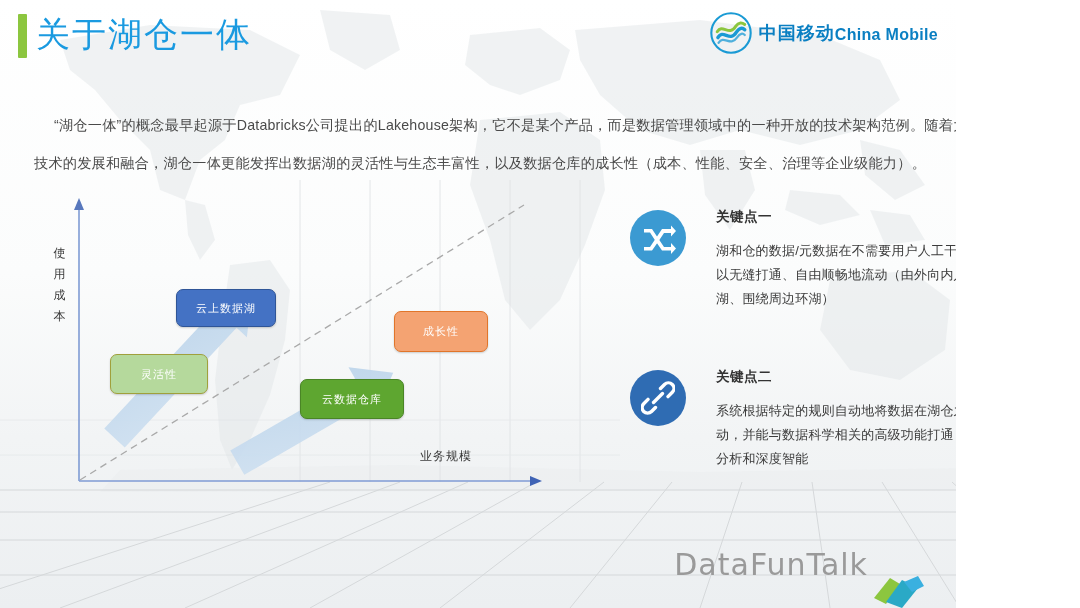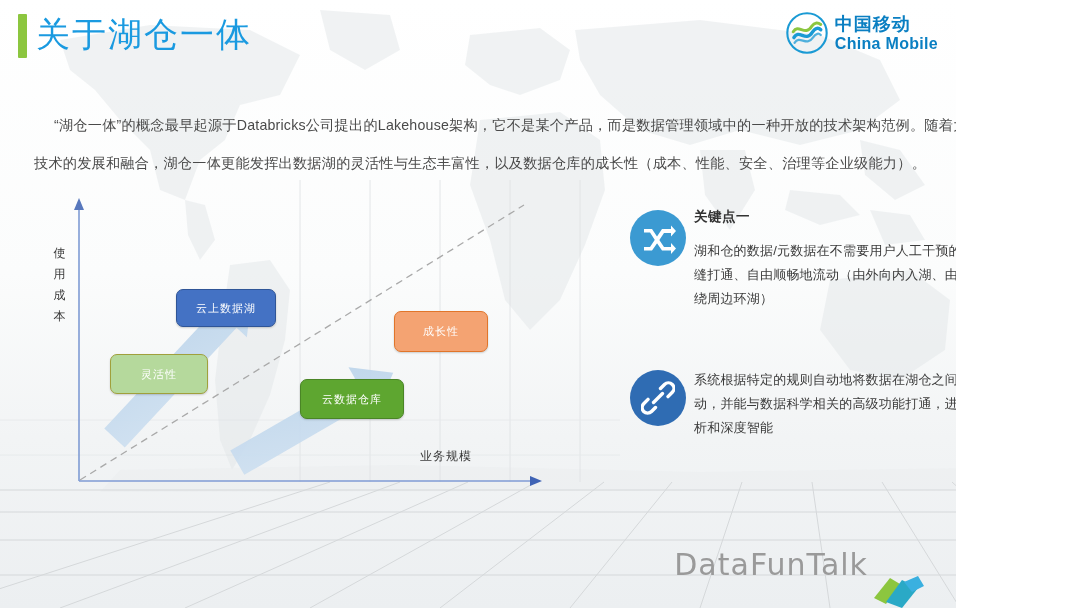--- a/index.html
+++ b/index.html
@@ -61,21 +61,21 @@
   
   .logo-wrap {
     position: absolute;
     right: 18px;
     top: 12px;
     display: flex;
     align-items: center;
     gap: 7px;
   }
   .logo-mark { width: 42px; height: 42px; flex: none; }
-  .logo-text { display: flex; flex-direction: column; line-height: 1; }
+  .logo-text { display: flex; flex-direction: row; line-height: 1; }
   .logo-cn {
     font-size: 18px;
     color: #0a7fc2;
     letter-spacing: 1px;
     font-weight: 700;
   }
   .logo-en {
     font-size: 16px;
     color: #0a7fc2;
     letter-spacing: 0.3px;
@@ -163,21 +163,21 @@
     width: 92px; height: 39px;
     background: #f4a372;
     border: 1.5px solid #e1752a;
   }
 
   
   .keypoint {
     position: absolute;
     display: flex;
     align-items: flex-start;
-    gap: 8px;
+    gap: 30px;
   }
   .kp-one { left: 630px; top: 208px; width: 430px; }
   .kp-two { left: 630px; top: 368px; width: 430px; }
 
   .kp-icon {
     width: 56px;
     height: 56px;
     border-radius: 50%;
     flex: none;
     display: flex;
@@ -352,20 +352,21 @@
     <div class="kp-icon link">
       <svg width="34" height="34" viewBox="0 0 34 34" xmlns="http://www.w3.org/2000/svg">
         <g fill="none" stroke="#ffffff" stroke-width="3.4" stroke-linecap="round">
           <path d="M19.5 7.5 L23.5 3.5 a5.5 5.5 0 0 1 7.8 7.8 L27 15.6"></path>
           <path d="M14.5 26.5 L10.5 30.5 a5.5 5.5 0 0 1 -7.8 -7.8 L7 18.4"></path>
           <path d="M12.5 21.5 L21.5 12.5"></path>
         </g>
       </svg>
     </div>
     <div class="kp-body">
+      <div class="kp-title">关键点二</div>
       <div class="kp-desc">系统根据特定的规则自动地将数据在湖仓之间进行缓存和移动，并能与数据科学相关的高级功能打通，进一步实现敏捷分析和深度智能</div>
     </div>
   </div>
 
   <div class="watermark">DataFunTalk</div>
   <svg class="wm-logo" viewBox="0 0 56 44" xmlns="http://www.w3.org/2000/svg">
     <path d="M4 34 L20 14 L30 20 L16 40 Z" fill="#8cc63f"></path>
     <path d="M16 38 L32 16 L48 24 L32 44 Z" fill="#2aa9c6"></path>
     <path d="M34 18 L48 12 L54 22 L42 28 Z" fill="#3ab0e0"></path>
   </svg>

